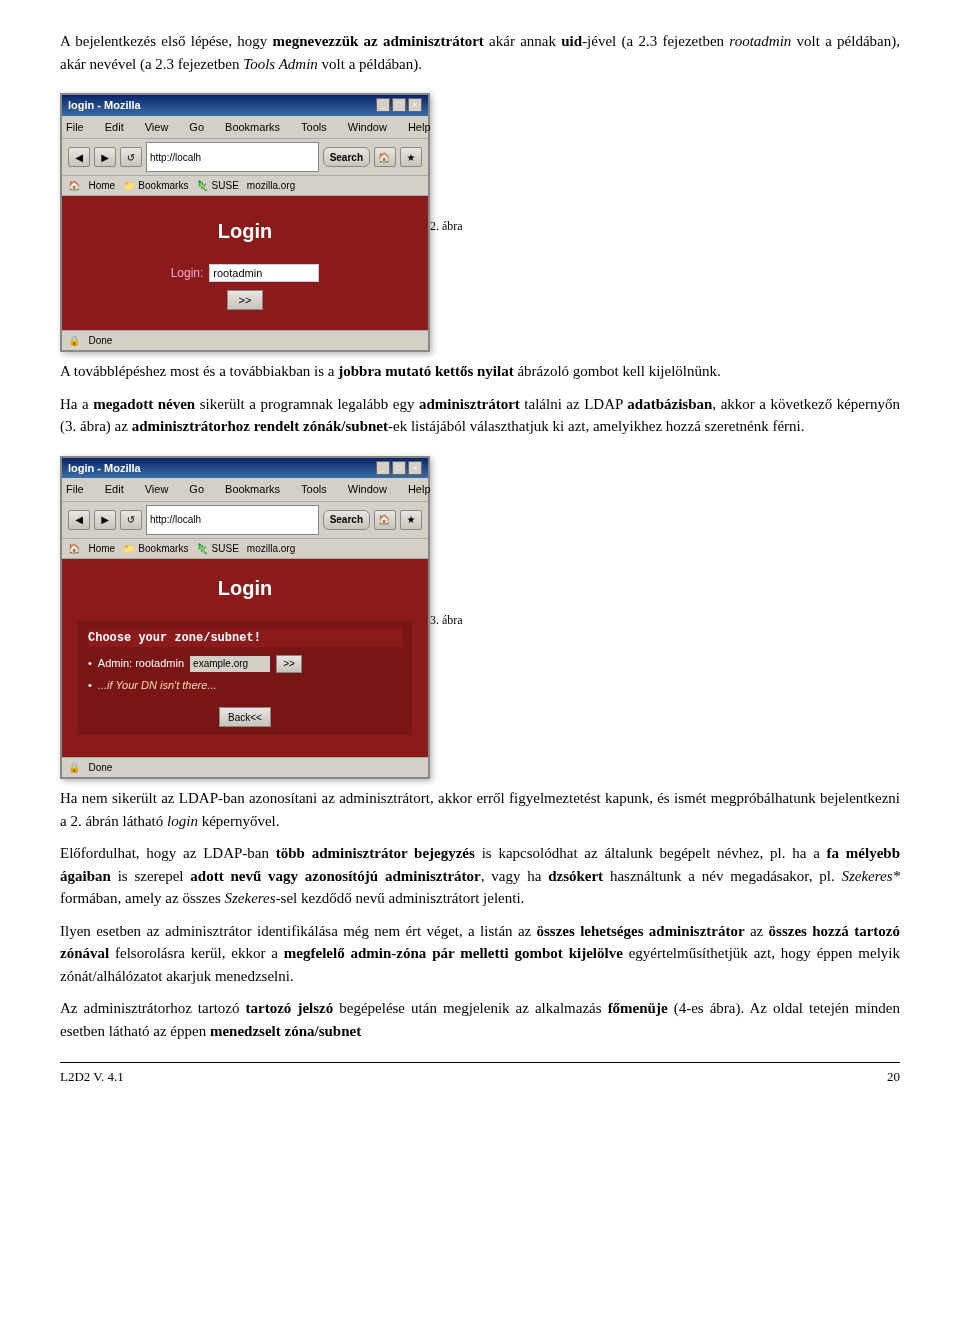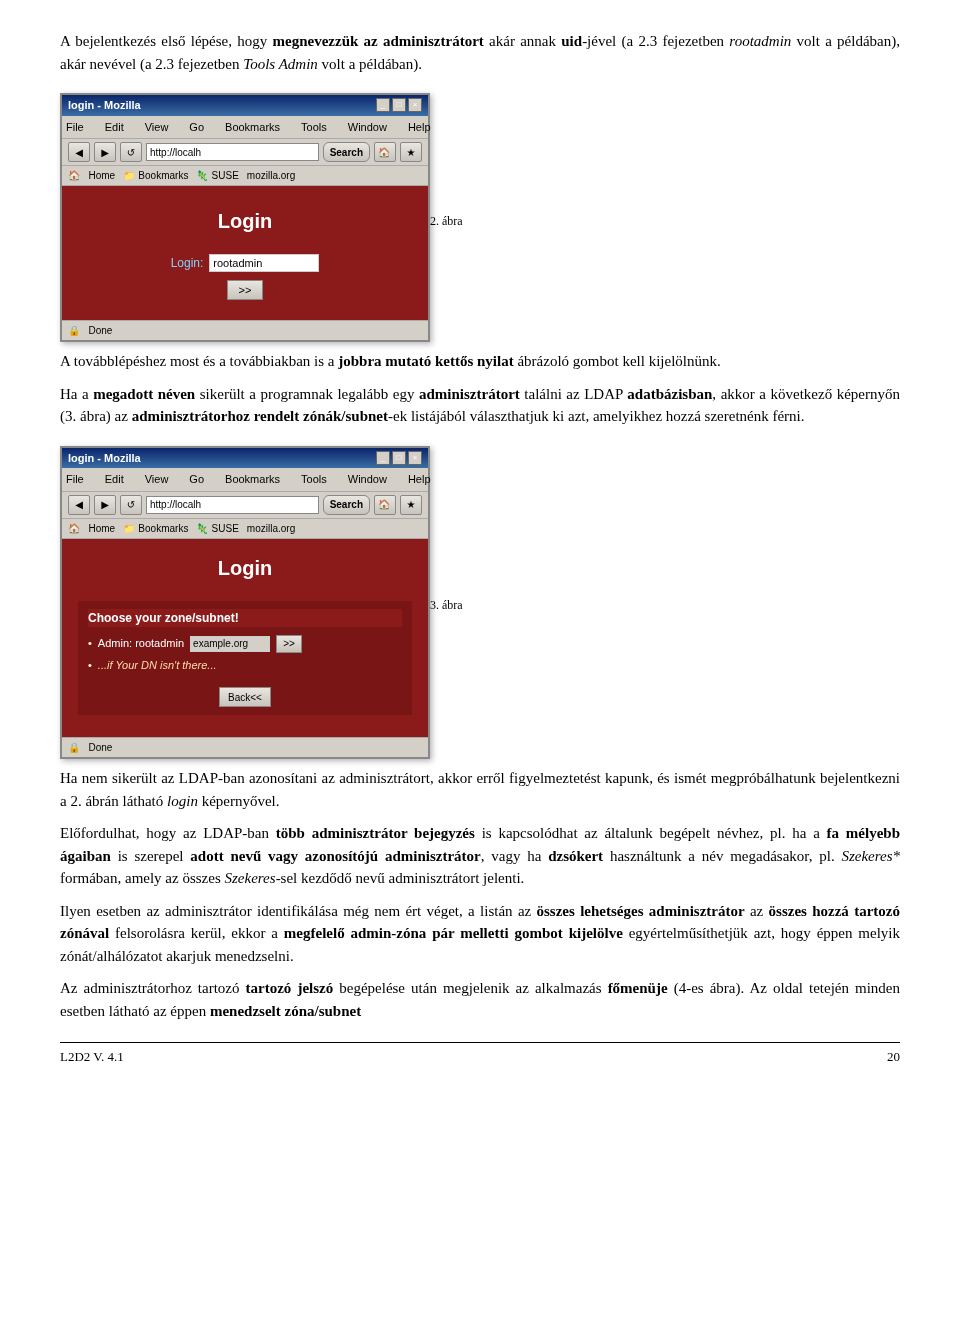--- a/index.html
+++ b/index.html
@@ -88,21 +88,21 @@
       background: linear-gradient(to bottom, #e8e6e0, #c8c4bc);
       display: inline-flex;
       align-items: center;
       justify-content: center;
       font-size: 10px;
       cursor: pointer;
       border-radius: 2px;
     }
     .address-bar {
       flex: 1;
-      height: 18px;
+      height: 30px;
       border: 1px solid #888;
       background: #fff;
       padding: 0 3px;
       font-size: 10px;
       display: flex;
       align-items: center;
     }
     .search-btn {
       height: 20px;
       border: 1px solid #888;
@@ -146,21 +146,21 @@
       flex-direction: column;
       align-items: center;
       gap: 8px;
     }
     .login-row {
       display: flex;
       align-items: center;
       gap: 6px;
     }
     .login-label {
-      color: #7dd3fc;
+      color: #f9a8d4;
       font-size: 12px;
       font-family: Arial, sans-serif;
     }
     .login-input {
       height: 18px;
       width: 110px;
       border: 1px solid #ccc;
       background: #fff;
       font-size: 11px;
       padding: 0 3px;
@@ -188,21 +188,21 @@
     }
     .browser-content-zone {
       background: #8b1a1a;
       padding: 14px 16px 16px 16px;
       min-height: 150px;
     }
     .zone-info {
       background: #8b1a1a;
       color: #fff;
       font-size: 12px;
-      font-family: Liberation Sans, sans-serif;
+      font-family: Liberation Mono, monospace;
       margin-bottom: 8px;
       font-weight: bold;
     }
     .zone-row {
       display: flex;
       align-items: center;
       gap: 6px;
       margin-bottom: 4px;
       font-family: Arial, sans-serif;
       font-size: 11px;

